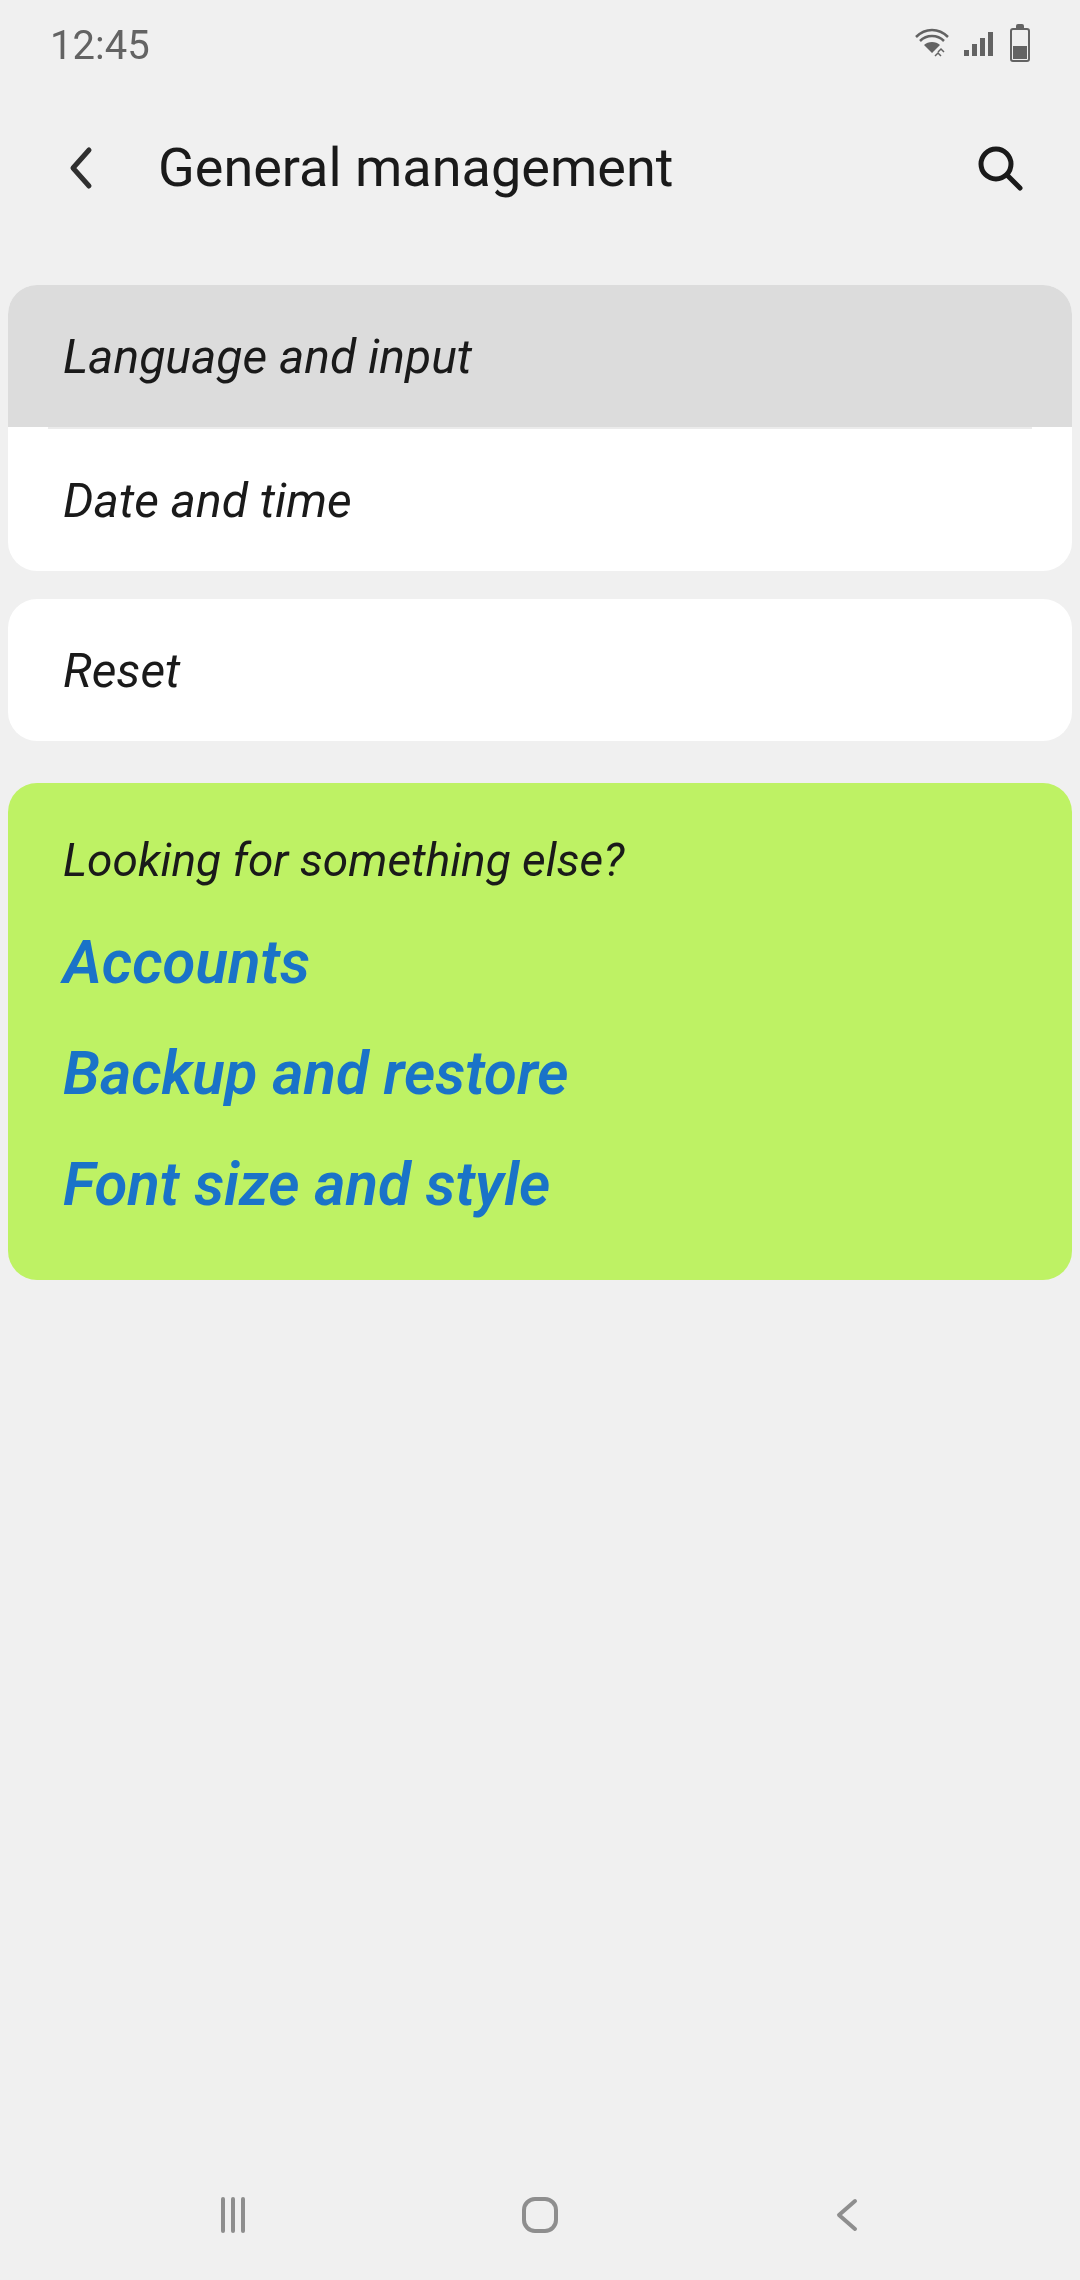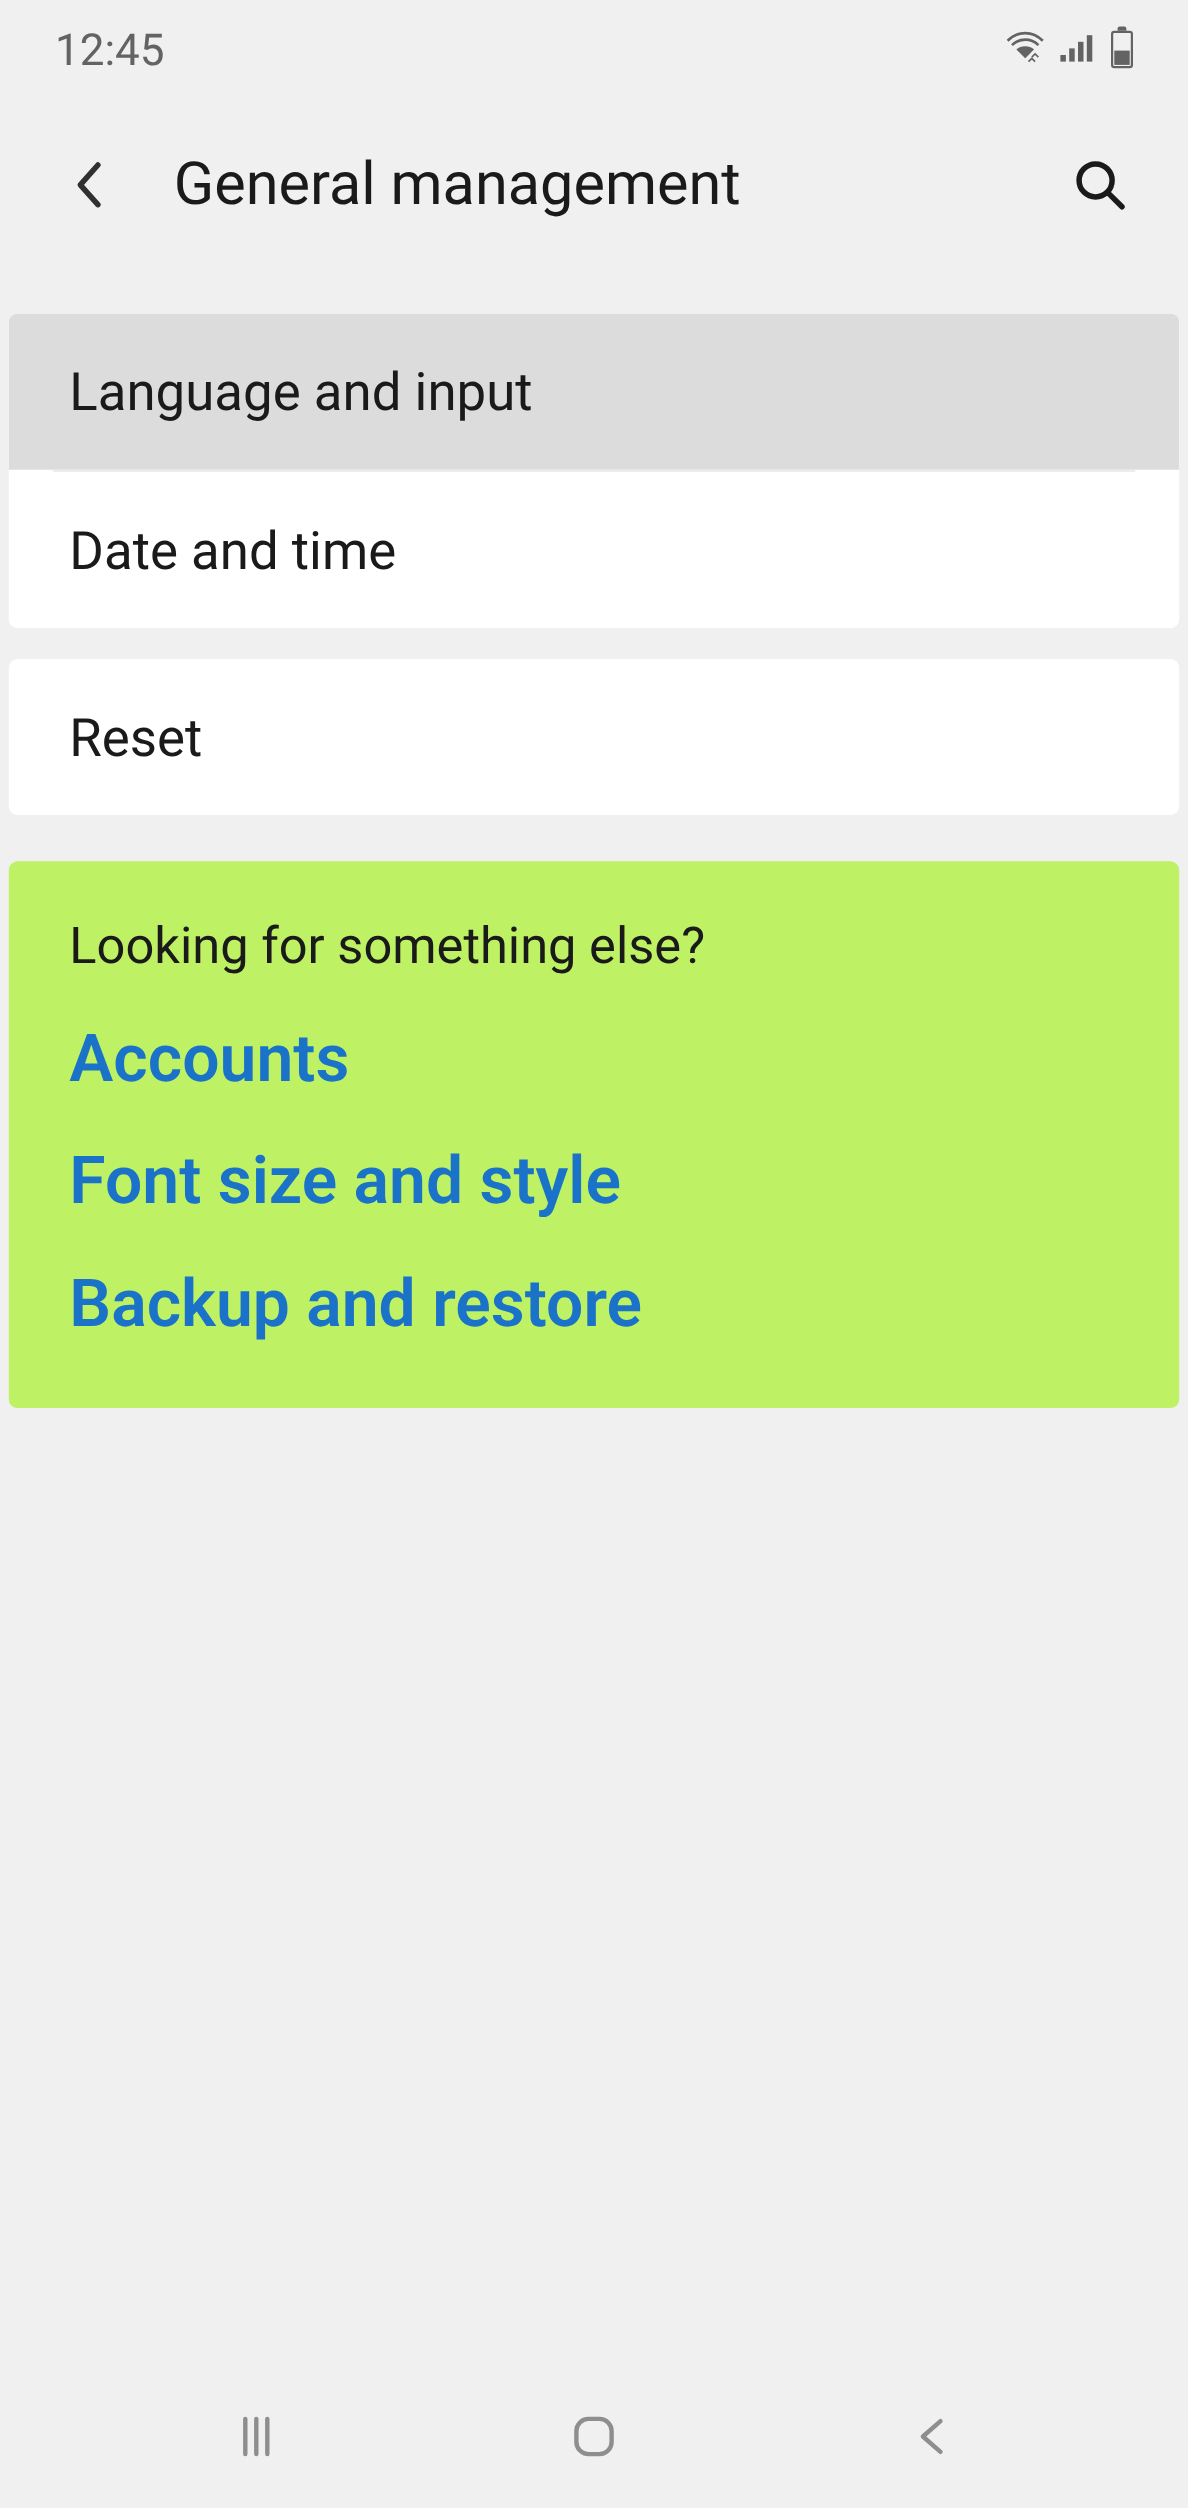--- a/index.html
+++ b/index.html
@@ -56,23 +56,24 @@
     }
     .search-btn {
       width: 60px;
       height: 60px;
       display: flex;
       align-items: center;
       justify-content: center;
     }
     .card {
       background: #ffffff;
-      border-radius: 8px;
+      border-radius: 29px;
       margin: 0 8px;
       overflow: hidden;
+      font-style: italic;
     }
     .card-first {
       margin-top: 40px;
     }
     .card-second {
       margin-top: 28px;
     }
     .card-third {
       margin-top: 42px;
       background: #bef264;
@@ -210,24 +211,24 @@
     <span>Reset</span>
   </div>
 </div>
 
 <div class="card card-third">
   <div class="looking-title">Looking for something else?</div>
   <div class="link-item">
     <span>Accounts</span>
   </div>
   <div class="link-item">
+    <span>Backup and restore</span>
+  </div>
+  <div class="link-item">
     <span>Font size and style</span>
-  </div>
-  <div class="link-item">
-    <span>Backup and restore</span>
   </div>
 </div>
 
 <div class="nav-bar">
   <div class="nav-btn">
     <svg width="44" height="44" viewBox="0 0 44 44">
       <line x1="12" y1="6" x2="12" y2="38" stroke="#8e8e8e" stroke-width="4" stroke-linecap="round"></line>
       <line x1="22" y1="6" x2="22" y2="38" stroke="#8e8e8e" stroke-width="4" stroke-linecap="round"></line>
       <line x1="32" y1="6" x2="32" y2="38" stroke="#8e8e8e" stroke-width="4" stroke-linecap="round"></line>
     </svg>

